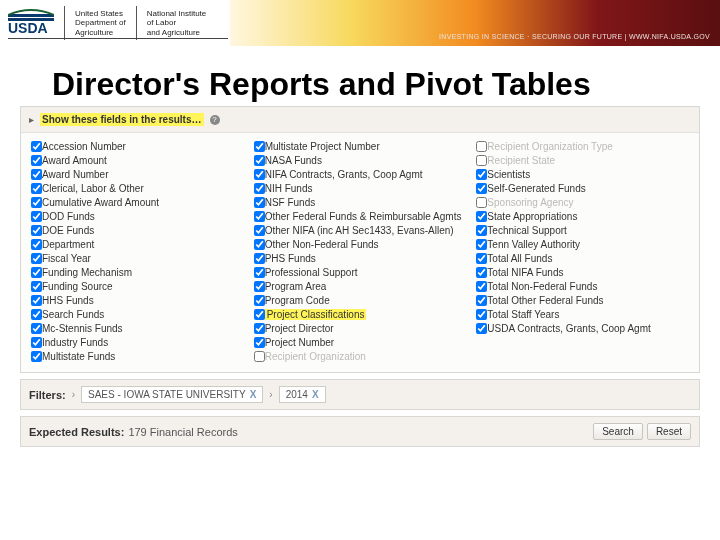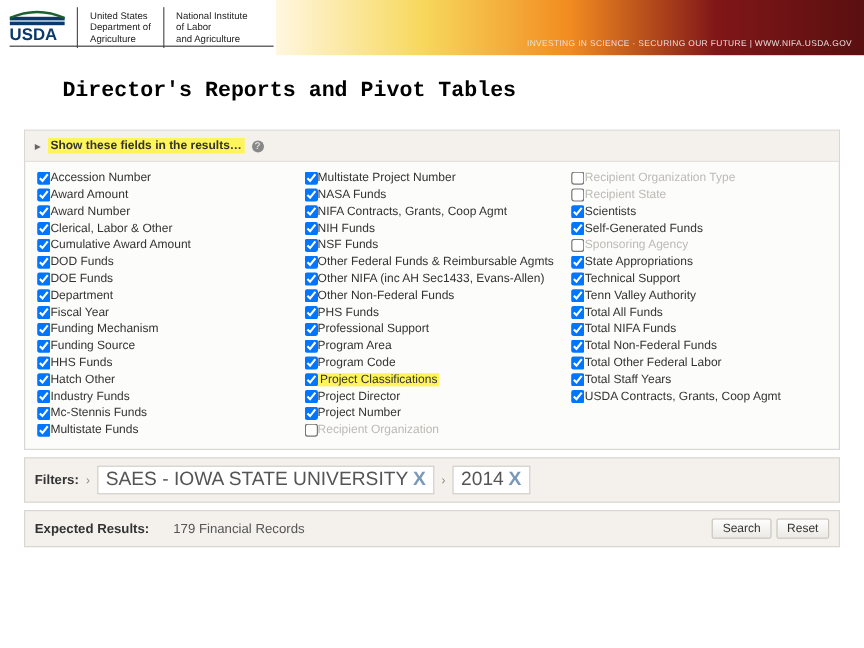--- a/index.html
+++ b/index.html
@@ -7,43 +7,43 @@
   .top-bar { height: 46px; display: flex; align-items: center; padding: 4px 8px; position: relative; }
   .usda-logo { display: flex; align-items: center; margin-right: 10px; }
   .usda-svg { width: 46px; height: 30px; }
   .dept-block { border-left: 1px solid #555; padding: 3px 10px; font-size: 8px; line-height: 1.15; color: #222; }
   .top-gradient { position: absolute; left: 230px; right: 0; top: 0; height: 46px;
     background: linear-gradient(to right, #fff7e0 0%, #f7d85c 25%, #f28b20 50%, #801618 75%, #5a0f10 100%);
     display: flex; align-items: flex-end; justify-content: flex-end; padding: 6px 10px; }
   .top-gradient span { color: #e8e0dc; font-size: 7px; letter-spacing: .3px; }
   .under-line { position: absolute; left: 8px; top: 38px; width: 220px; height: 1px; background: #444; }
 
-  .page-title { font-size: 18px; font-family: Liberation Mono, monospace; color: #000; margin: 20px 0 22px 52px; }
+  .page-title { font-size: 32px; font-family: Liberation Sans, sans-serif; color: #000; margin: 20px 0 3px 52px; }
 
   .panel { margin: 0 20px; border: 1px solid #d9d7d3; background: #fcfcfb; }
   .panel-header { display: flex; align-items: center; gap: 6px; padding: 6px 8px; background: #f4f1ed; border-bottom: 1px solid #e4e1dc; }
   .panel-header .arrow { font-size: 10px; color: #666; }
   .highlighted { background: #fff45a; font-weight: bold; font-size: 10px; color: #333; padding: 1px 2px; }
   .help-icon { width: 10px; height: 10px; border-radius: 50%; background: #888; color: #fff; font-size: 8px; display: inline-flex; align-items: center; justify-content: center; cursor: pointer; }
 
   .fields-body { display: flex; padding: 8px 10px 10px 10px; gap: 10px; }
   .col { flex: 1; display: flex; flex-direction: column; gap: 3px; }
   .field-item { display: flex; align-items: center; gap: 0; font-size: 10px; color: #333; }
   .field-item.dim { color: #bdbab5; align-items: center; }
   .field-item input { width: 11px; height: 11px; cursor: pointer; }
   .field-item .hl { background: #fff45a; padding: 0 2px; }
 
   .filters-panel { margin: 6px 20px 0 20px; border: 1px solid #d9d7d3; background: #f4f1ed; padding: 6px 8px; font-size: 11px; display: flex; align-items: center; gap: 6px; }
   .filters-panel .lbl { font-weight: bold; color: #333; }
-  .filter-chip { background: #fff; border: 1px solid #cfccc6; padding: 2px 6px; font-size: 16px; color: #555; display: inline-flex; align-items: flex-start; gap: 4px; }
+  .filter-chip { background: #fff; border: 1px solid #cfccc6; padding: 2px 6px; font-size: 10px; color: #555; display: inline-flex; align-items: flex-start; gap: 4px; }
   .filter-chip .x { color: #7a98b8; font-weight: bold; cursor: pointer; }
   .chev { color: #888; font-size: 10px; }
 
   .results-panel { margin: 6px 20px 0 20px; border: 1px solid #d9d7d3; background: #f4f1ed; padding: 6px 8px; font-size: 11px; display: flex; align-items: center; }
-  .results-panel .lbl { font-weight: bold; color: #333; margin-right: 20px; }
+  .results-panel .lbl { font-weight: bold; color: #333; margin-right: 4px; }
   .results-panel .val { color: #555; }
   .spacer { flex: 1; }
   .btn { background: linear-gradient(#fdfdfd,#eceae5); border: 1px solid #c8c5bf; padding: 2px 8px; font-size: 10px; color: #333; margin-left: 4px; cursor: pointer; border-radius: 2px; }
 </style>
 </head>
 <body>
 
 <div class="top-bar">
   <div class="usda-logo">
     <svg class="usda-svg" viewBox="0 0 46 30">
@@ -122,29 +122,29 @@
         <label class="field-item">
           <input type="checkbox" checked="" style="">
           <span>Funding Source</span>
         </label>
         <label class="field-item">
           <input type="checkbox" checked="" style="">
           <span>HHS Funds</span>
         </label>
         <label class="field-item">
           <input type="checkbox" checked="" style="">
-          <span>Hatch Other</span>
+          <span>Search Funds</span>
+        </label>
+        <label class="field-item">
+          <input type="checkbox" checked="" style="">
+          <span>Mc-Stennis Funds</span>
         </label>
         <label class="field-item">
           <input type="checkbox" checked="" style="">
           <span>Industry Funds</span>
-        </label>
-        <label class="field-item">
-          <input type="checkbox" checked="" style="">
-          <span>Mc-Stennis Funds</span>
         </label>
         <label class="field-item">
           <input type="checkbox" checked="" style="">
           <span>Multistate Funds</span>
         </label>
       </div>
     <div class="col" id="col2">
         <label class="field-item">
           <input type="checkbox" checked="" style="">
           <span>Multistate Project Number</span>
@@ -250,21 +250,21 @@
         <label class="field-item">
           <input type="checkbox" checked="" style="">
           <span>Total NIFA Funds</span>
         </label>
         <label class="field-item">
           <input type="checkbox" checked="" style="">
           <span>Total Non-Federal Funds</span>
         </label>
         <label class="field-item">
           <input type="checkbox" checked="" style="">
-          <span>Total Other Federal Labor</span>
+          <span>Total Other Federal Funds</span>
         </label>
         <label class="field-item">
           <input type="checkbox" checked="" style="">
           <span>Total Staff Years</span>
         </label>
         <label class="field-item">
           <input type="checkbox" checked="" style="">
           <span>USDA Contracts, Grants, Coop Agmt</span>
         </label>
       </div>

